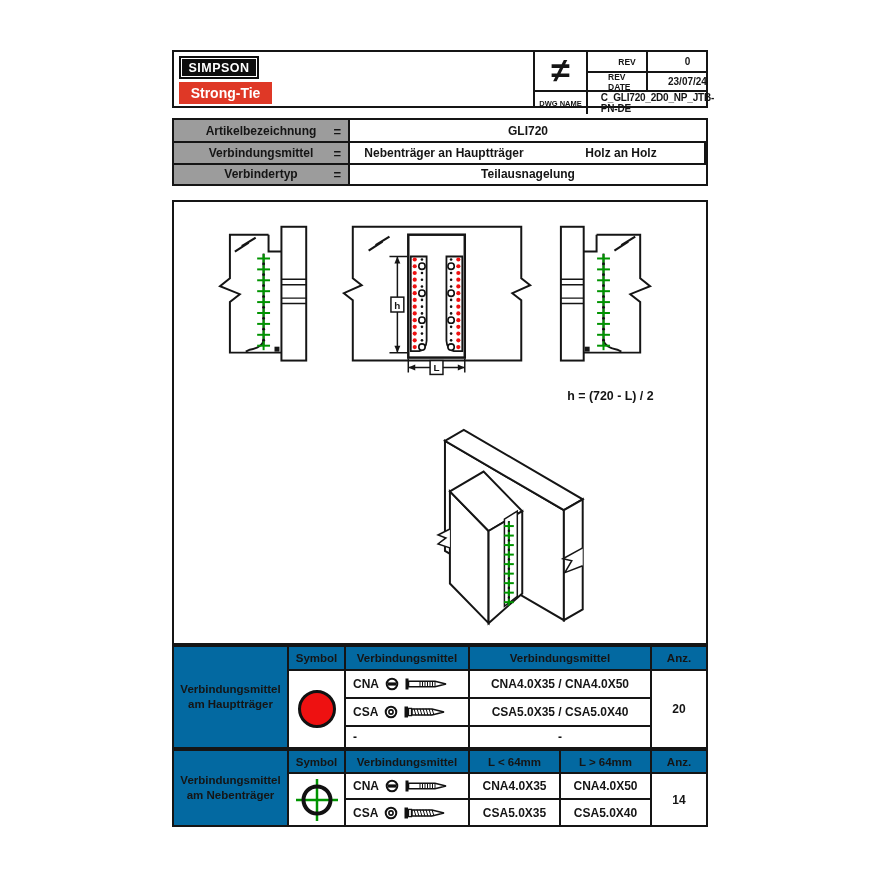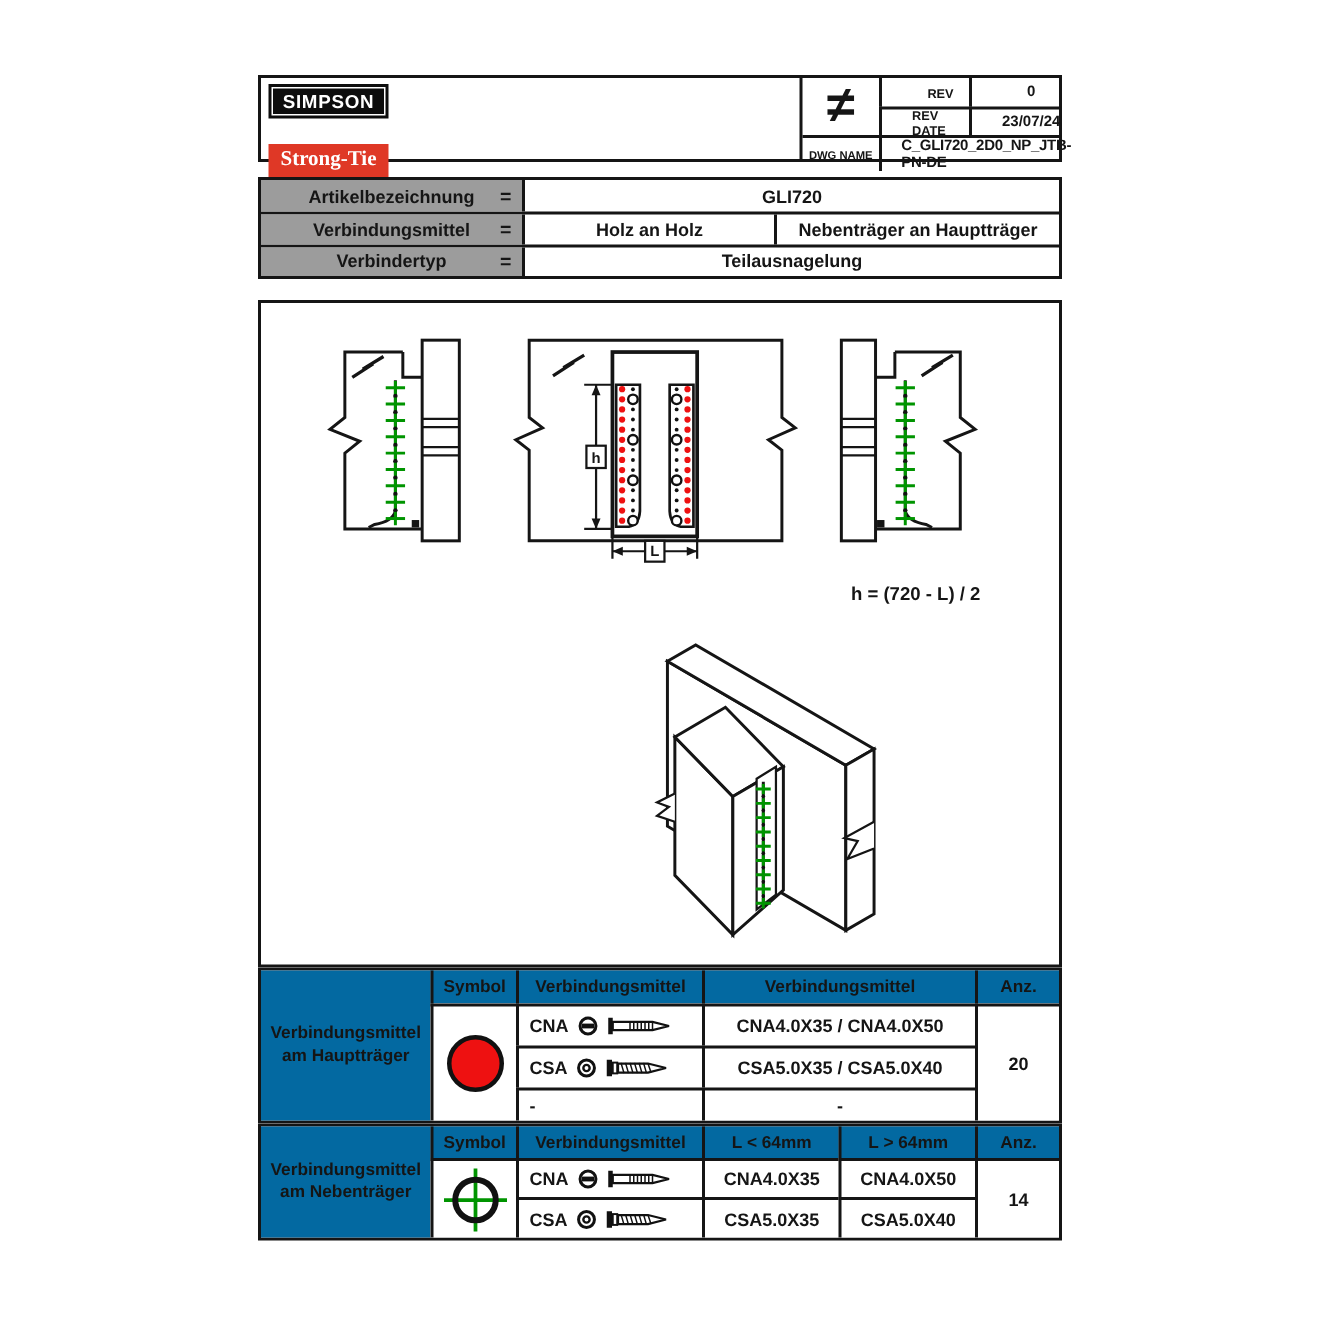--- a/index.html
+++ b/index.html
@@ -7,22 +7,22 @@
         font-family:"Liberation Sans",sans-serif;color:#151515;}
   .sheet{position:absolute;left:172px;top:50px;width:536px;height:778px;font-weight:bold;}
   .box{position:absolute;box-sizing:border-box;border:2.5px solid #151515;background:#fff;}
 
   
   .hdr{left:0;top:0;width:536px;height:58px;}
   .logo{position:absolute;left:5px;top:4px;width:80px;}
   .logo-top{box-sizing:border-box;width:80px;height:23px;background:#0d0d0d;display:flex;align-items:center;justify-content:center;}
   .logo-top span{display:flex;align-items:center;justify-content:center;width:74px;height:17px;
     border:1.5px solid #fff;color:#fff;font-size:12.5px;letter-spacing:.5px;}
-  .logo-bot{box-sizing:border-box;width:80px;height:22px;margin-top:17px;background:#df3826;color:#fff;
-    display:flex;align-items:center;justify-content:center;font-family:Liberation Serif, serif;font-size:14px;}
+  .logo-bot{box-sizing:border-box;width:93px;height:22px;margin-top:3px;background:#df3826;color:#fff;
+    display:flex;align-items:center;justify-content:center;font-family:Liberation Sans, sans-serif;font-size:14px;}
   .title{position:absolute;left:135px;top:10px;width:190px;text-align:center;font-size:26px;
     text-decoration:underline;text-decoration-thickness:2.5px;text-underline-offset:5px;}
   .revblock{position:absolute;right:0;top:0;height:100%;width:173px;box-sizing:border-box;
     border-left:2.5px solid #151515;display:grid;grid-template-columns:51px 60px 1fr;grid-template-rows:19px 19px 1fr;}
   .rc{display:flex;align-items:center;justify-content:center;box-sizing:border-box;}
   .rc.bl{border-left:2px solid #151515;padding-left:20px;}
   .rc.bt{border-top:2px solid #151515;}
   .rb-neq{grid-column:1;grid-row:1/3;font-size:34px;line-height:.8;}
   .rb-l{font-size:8.5px;}
   .rb-v{font-size:10px;}
@@ -88,22 +88,22 @@
             <span>Artikelbezeichnung</span>
             <span class="ieq">=</span>
           </div>
         <div class="ival">GLI720</div>
       </div>
       <div class="irow">
         <div class="ilabel">
             <span>Verbindungsmittel</span>
             <span class="ieq">=</span>
           </div>
+        <div class="ival">Nebenträger an Hauptträger</div>
         <div class="ival split">Holz an Holz</div>
-        <div class="ival">Nebenträger an Hauptträger</div>
       </div>
       <div class="irow">
         <div class="ilabel">
             <span>Verbindertyp</span>
             <span class="ieq">=</span>
           </div>
         <div class="ival">Teilausnagelung</div>
       </div>
     </div>
 

